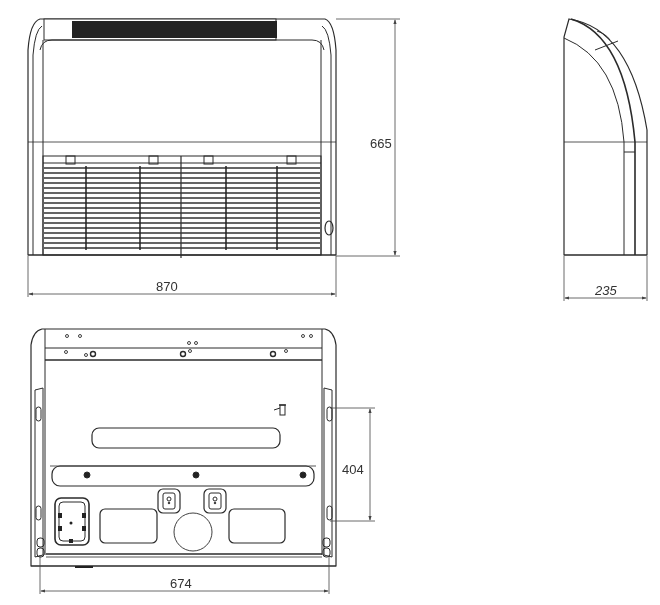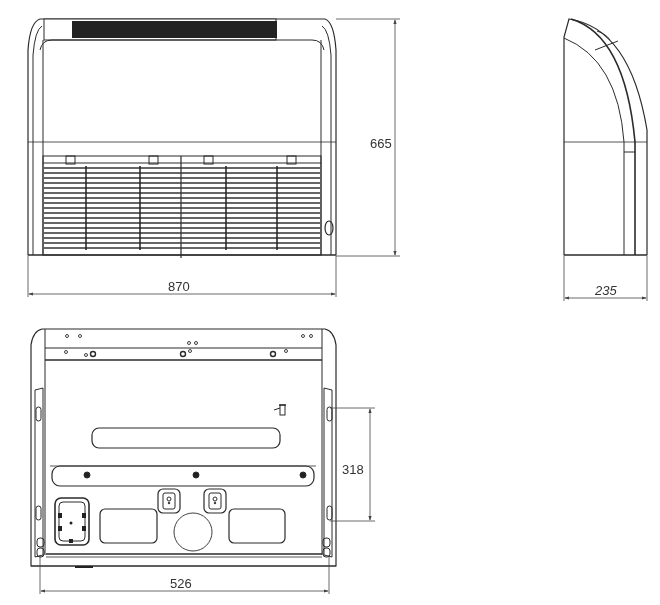--- a/index.html
+++ b/index.html
@@ -191,16 +191,16 @@
     <line x1="330" y1="408" x2="375" y2="408"></line>
     <line x1="330" y1="521" x2="375" y2="521"></line>
     <line x1="370" y1="409" x2="370" y2="520" marker-start="url(#arr)" marker-end="url(#arr)"></line>
     <line x1="40" y1="555" x2="40" y2="594"></line>
     <line x1="329" y1="555" x2="329" y2="594"></line>
     <line x1="41" y1="591" x2="328" y2="591" marker-start="url(#arr)" marker-end="url(#arr)"></line>
   </g>
 </svg>
 
 <div class="dim-label" style="left:370px; top:137px;">665</div>
-<div class="dim-label" style="left:168px; top:280px;">870</div>
+<div class="dim-label" style="left:156px; top:280px;">870</div>
 <div class="dim-label" style="left:595px; top:284px;font-style:italic;">235</div>
-<div class="dim-label" style="left:342px; top:463px;">318</div>
-<div class="dim-label" style="left:170px; top:577px;">526</div>
+<div class="dim-label" style="left:342px; top:463px;">404</div>
+<div class="dim-label" style="left:170px; top:577px;">674</div>
 
 </body></html>

